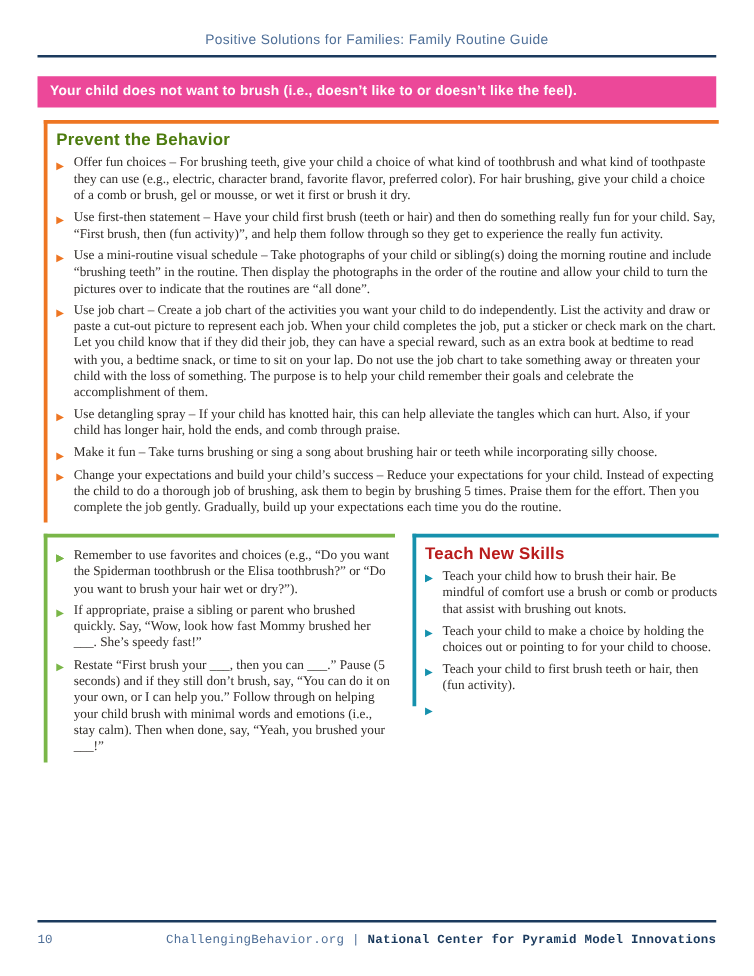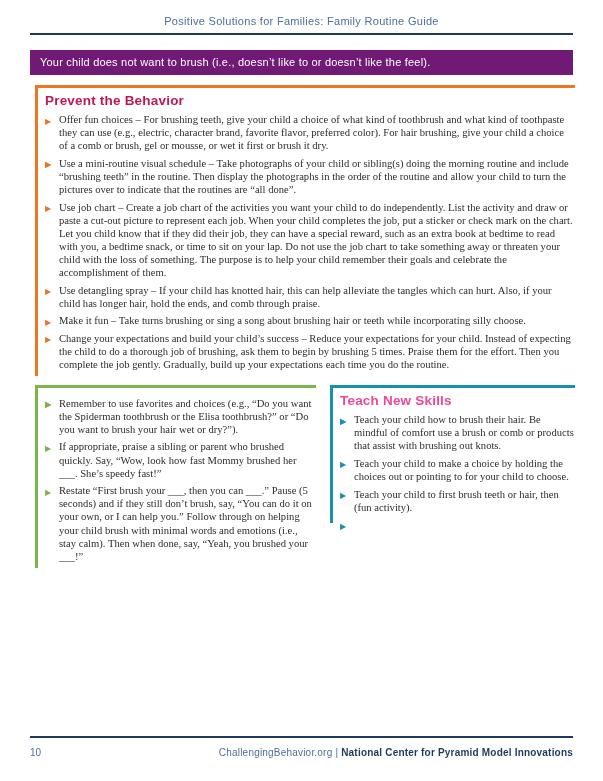--- a/index.html
+++ b/index.html
@@ -2,42 +2,42 @@
 <html><head>
 <meta charset="utf-8">
 <style>
   html,body { margin:0; padding:0; }
   body {
     width:603px; height:781px; position:relative; overflow:hidden;
     background:#ffffff;
     font-family:"Liberation Serif", serif;
   }
   .page-header-title {
-    padding-top:15px; text-align:center;
+    padding-top:26px; text-align:center;
     font-family:"Liberation Sans", sans-serif;
     font-size:11px; color:#4f6f98; letter-spacing:0.3px;
   }
   .header-rule { margin:6px 30px 0 30px; border-top:2px solid #1b3a5d; }
   .banner {
-    margin:15px 30px 0 30px; background:#701a75; color:#ffffff;
-    font-family:"Liberation Sans", sans-serif; font-weight:normal;
+    margin:15px 30px 0 30px; background:#ec4899; color:#ffffff;
+    font-family:"Liberation Sans", sans-serif; font-weight:bold;
     font-size:11px; padding:6px 10px 7px 10px; letter-spacing:0.2px;
   }
   .section-box {
     border-top:3px solid; border-left:3px solid;
     padding:4px 0 5px 7px;
   }
   .prevent-box { margin:10px 28px 0 35px; border-color:#ee7623; }
   .section-title {
     font-family:"Liberation Sans", sans-serif; font-weight:bold;
     font-size:13.5px; margin:1px 0 5px 0; letter-spacing:0.2px;
   }
-  .prevent-box .section-title { color:#be185d; }
+  .prevent-box .section-title { color:#4d7c0f; }
   .respond-box .section-title { color:#7ab648; }
-  .teach-box .section-title { color:#ec4899; }
+  .teach-box .section-title { color:#b91c1c; }
   ul.bullets {
     list-style:none; margin:0; padding:0;
     font-size:10.6px; line-height:13.1px; color:#2f2b28;
   }
   ul.bullets li { position:relative; padding-left:14px; margin-bottom:4.5px; }
   ul.bullets li:last-child { margin-bottom:0; }
   .arrow {
     position:absolute; left:0; top:1.5px; font-size:8px;
     font-family:"DejaVu Sans", sans-serif;
   }
@@ -47,41 +47,41 @@
   .columns {
     display:flex; margin:9px 28px 0 35px; gap:14px; align-items:flex-start;
   }
   .respond-box { width:271px; flex:0 0 auto; border-color:#7ab648; }
   .teach-box { flex:1 1 auto; border-color:#1691ad; }
   .footer {
     position:absolute; left:30px; right:30px; top:736px;
     border-top:2px solid #1b3a5d;
     display:flex; justify-content:space-between; align-items:center;
     padding-top:9px;
-    font-family:Liberation Sans, sans-serif; font-size:10px;
+    font-family:Liberation Mono, monospace; font-size:10px;
   }
   .page-number { color:#4f6f98; }
   .footer-right { color:#4f6f98; letter-spacing:0.2px;padding-left:32px; }
   .footer-org { font-weight:bold; color:#1b3a5d; }
 </style>
 </head>
 <body>
 
 <div class="page-header-title">Positive Solutions for Families: Family Routine Guide</div>
 <div class="header-rule"></div>
 
 <div class="banner">
   <span>Your child does not want to brush (i.e., doesn’t like to or doesn’t like the feel).</span>
 </div>
 
 <div class="section-box prevent-box">
   <div class="section-title">Prevent the Behavior</div>
   <ul class="bullets">
     <li><span class="arrow">▶</span><span>Offer fun choices – For brushing teeth, give your child a choice of what kind of toothbrush and what kind of toothpaste they can use (e.g., electric, character brand, favorite flavor, preferred color). For hair brushing, give your child a choice of a comb or brush, gel or mousse, or wet it first or brush it dry.</span></li>
-    <li><span class="arrow">▶</span></li>
+    <li><span class="arrow">▶</span><span>Use first-then statement – Have your child first brush (teeth or hair) and then do something really fun for your child. Say, “First brush, then (fun activity)”, and help them follow through so they get to experience the really fun activity.</span></li>
     <li><span class="arrow">▶</span><span>Use a mini-routine visual schedule – Take photographs of your child or sibling(s) doing the morning routine and include “brushing teeth” in the routine. Then display the photographs in the order of the routine and allow your child to turn the pictures over to indicate that the routines are “all done”.</span></li>
     <li><span class="arrow">▶</span><span>Use job chart – Create a job chart of the activities you want your child to do independently. List the activity and draw or paste a cut-out picture to represent each job. When your child completes the job, put a sticker or check mark on the chart. Let you child know that if they did their job, they can have a special reward, such as an extra book at bedtime to read with you, a bedtime snack, or time to sit on your lap. Do not use the job chart to take something away or threaten your child with the loss of something. The purpose is to help your child remember their goals and celebrate the accomplishment of them.</span></li>
     <li><span class="arrow">▶</span><span>Use detangling spray – If your child has knotted hair, this can help alleviate the tangles which can hurt. Also, if your child has longer hair, hold the ends, and comb through praise.</span></li>
     <li><span class="arrow">▶</span><span>Make it fun – Take turns brushing or sing a song about brushing hair or teeth while incorporating silly choose.</span></li>
     <li><span class="arrow">▶</span><span>Change your expectations and build your child’s success – Reduce your expectations for your child. Instead of expecting the child to do a thorough job of brushing, ask them to begin by brushing 5 times. Praise them for the effort. Then you complete the job gently. Gradually, build up your expectations each time you do the routine.</span></li>
   </ul>
 </div>
 
 <div class="columns">
   <div class="section-box respond-box">

